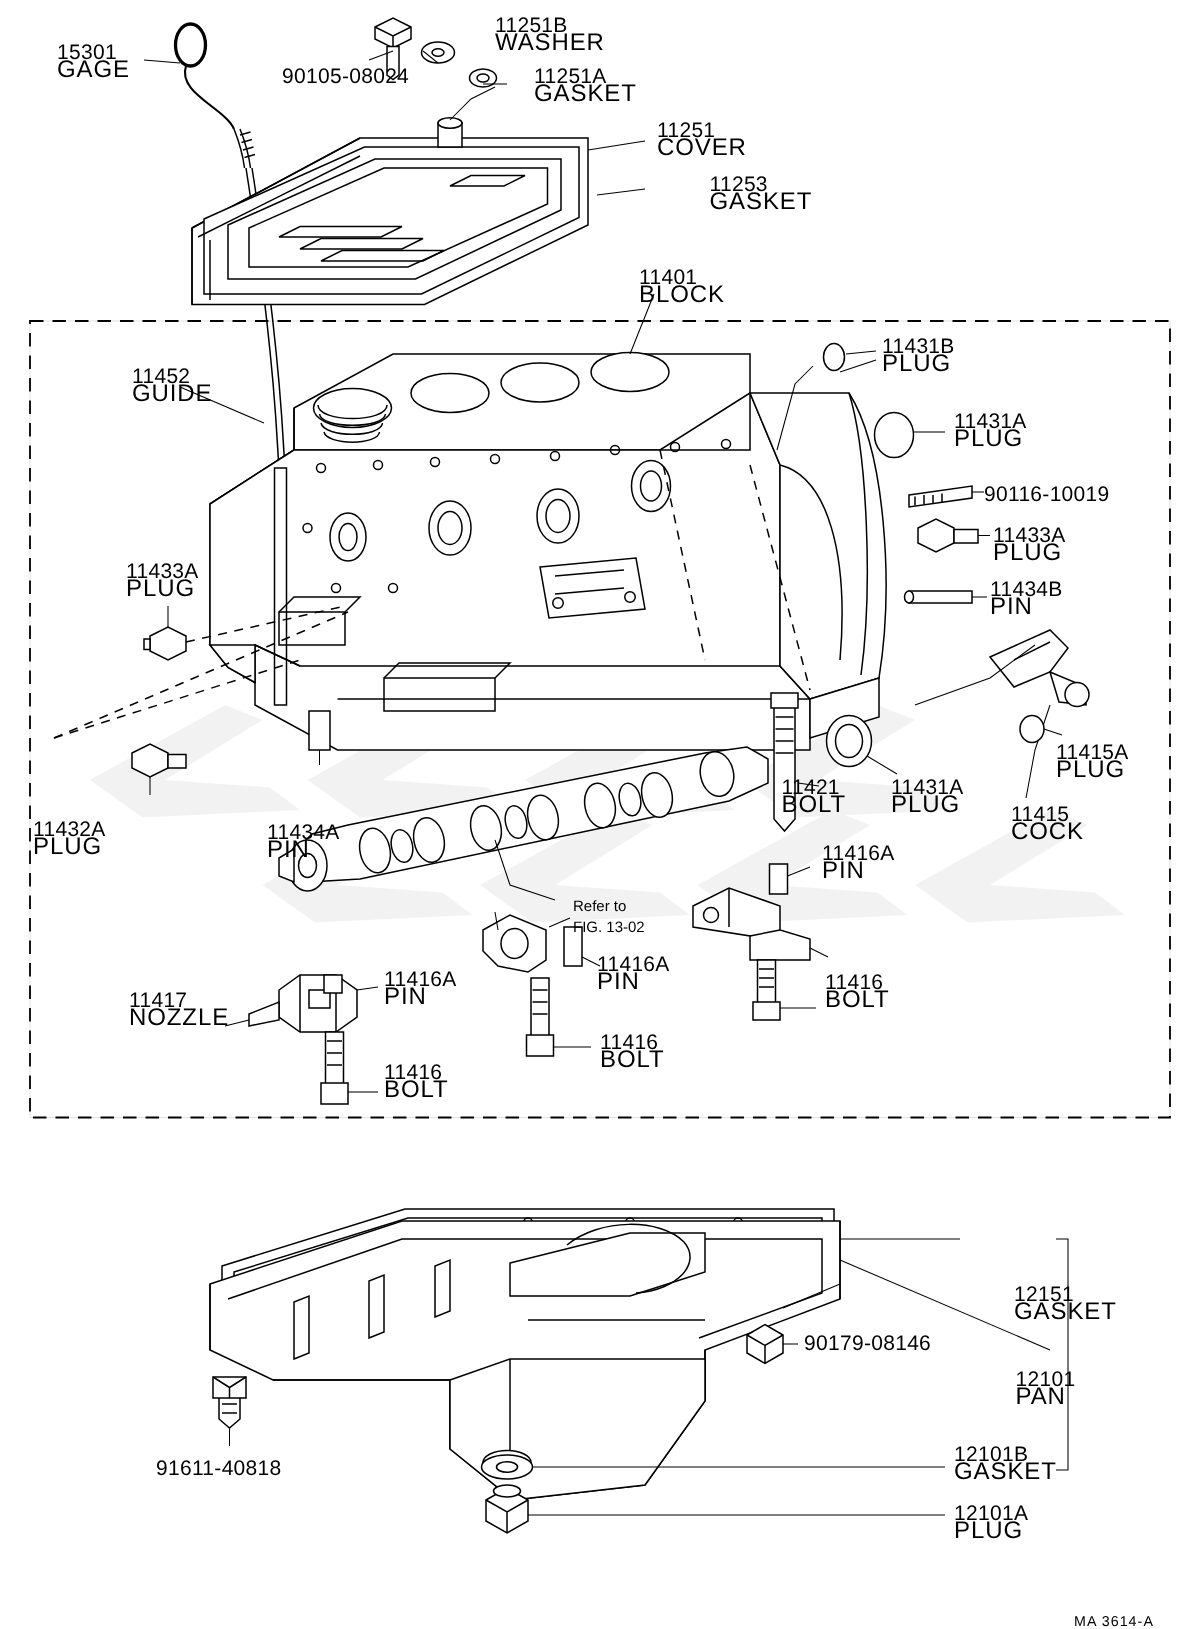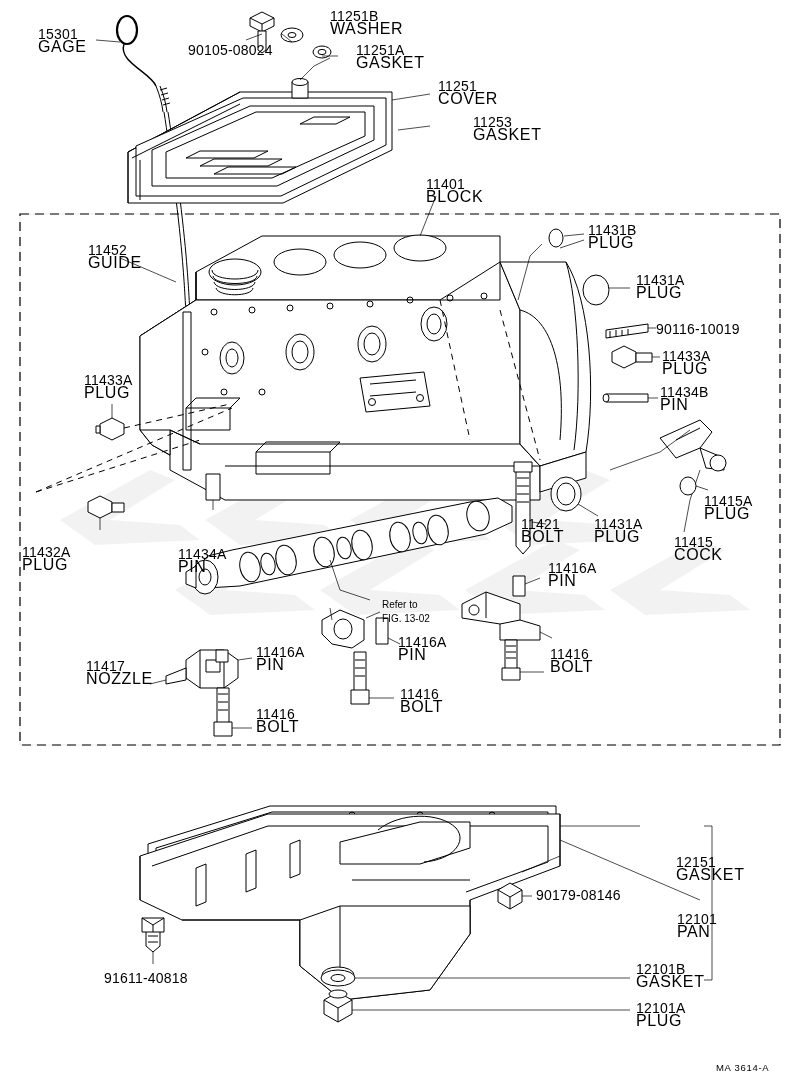--- a/index.html
+++ b/index.html
@@ -49,20 +49,21 @@
     font-size: 10px;
     line-height: 14px;
     text-align: left;
     white-space: nowrap;
   }
   .corner-code {
     position: absolute;
     font-size: 9.5px;
     letter-spacing: 0.7px;
     color: #000;
+    margin-top: 14px;
   }
 </style>
 </head>
 <body>
 
 <div id="sheet">
 
   <svg class="svg-layer" viewBox="0 0 800 1086">
     <defs>
       <style>

